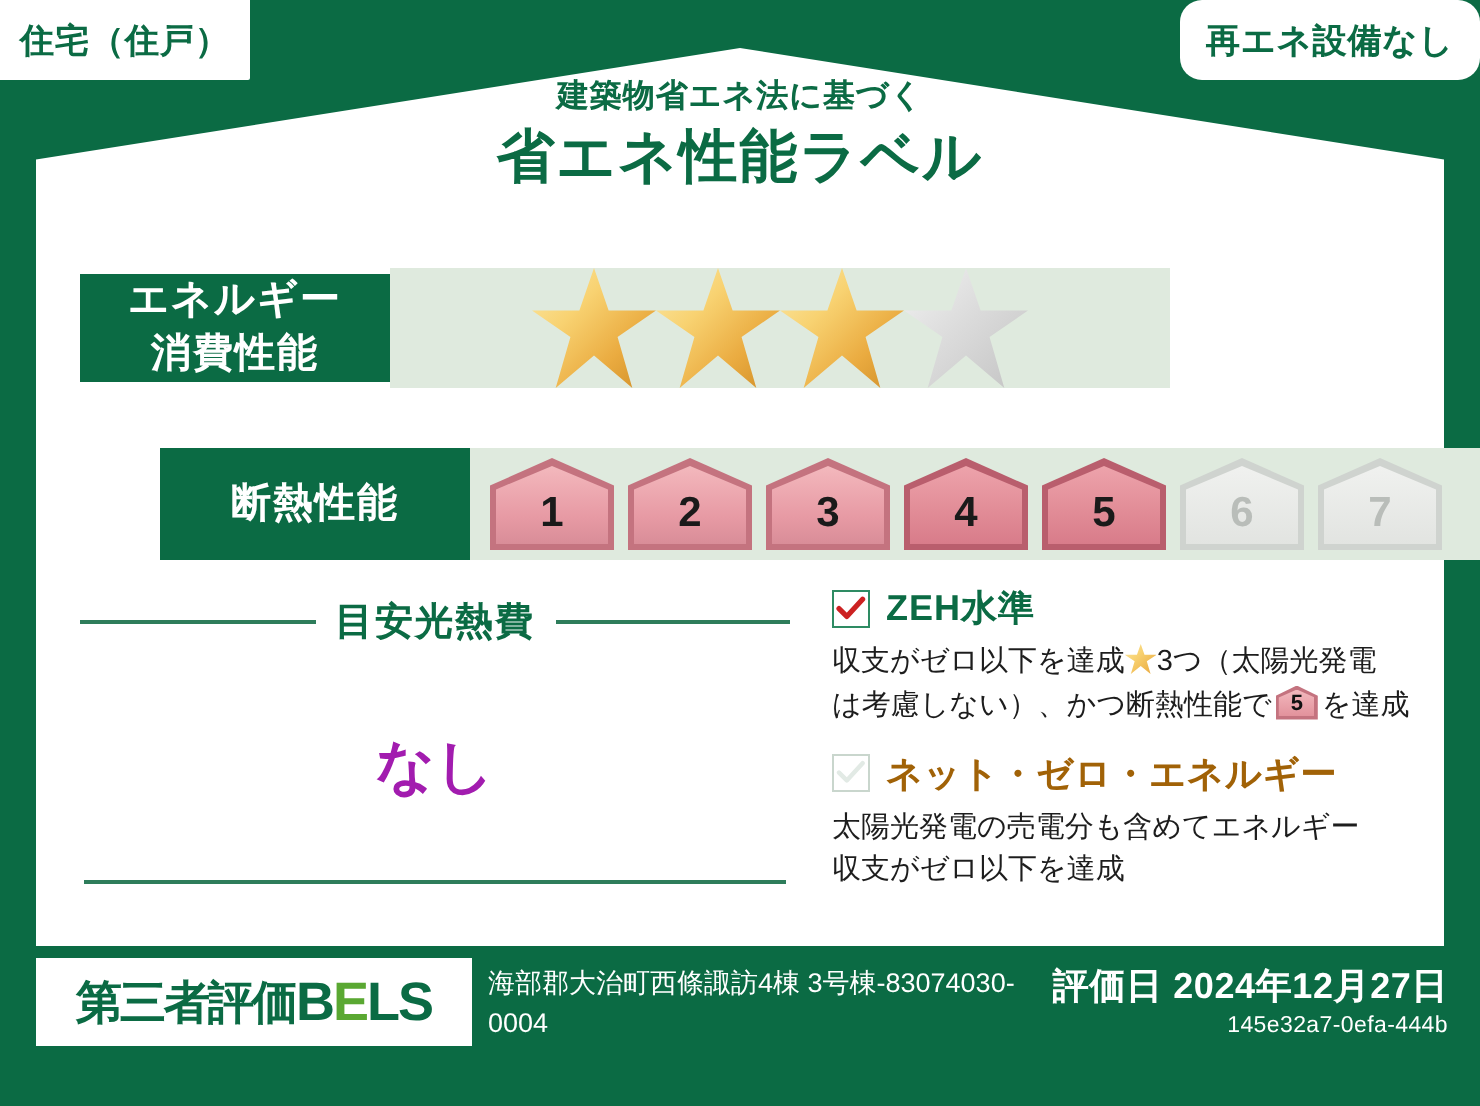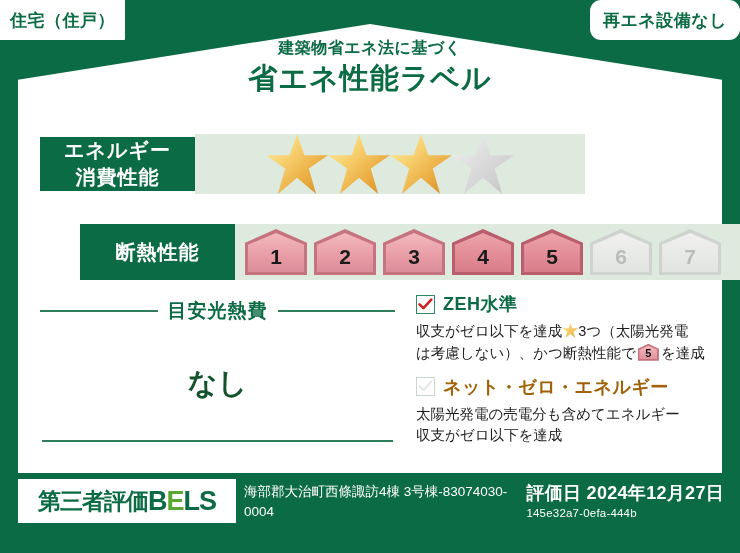--- a/index.html
+++ b/index.html
@@ -205,21 +205,21 @@
   }
   #cost-title {
     color: #0b6b44;
     font-weight: bold;
     font-size: 19px;
     white-space: nowrap;
     letter-spacing: 1px;
   }
   #cost-value {
     text-align: center;
-    color: #14532d;
+    color: #a21caf;
     font-weight: bold;
     font-size: 29px;
     margin-top: 40px;
   }
   #cost-rule-bottom {
     position: absolute;
     left: 2px;
     right: 2px;
     top: 148px;
     height: 2px;
@@ -347,21 +347,21 @@
     top: 9px;
     width: 290px;
     color: #ffffff;
     font-size: 13.5px;
     line-height: 1.45;
   }
   #footer-right {
     position: absolute;
     right: 16px;
     top: 8px;
-    text-align: left;
+    text-align: right;
     color: #ffffff;
   }
   #footer-date { font-size: 18px; font-weight: bold; letter-spacing: 0.3px; }
   #footer-id { font-size: 11.5px; margin-top: 2px; letter-spacing: 0.2px; }
 </style>
 </head>
 <body>
 
 <div id="label-root">
 

